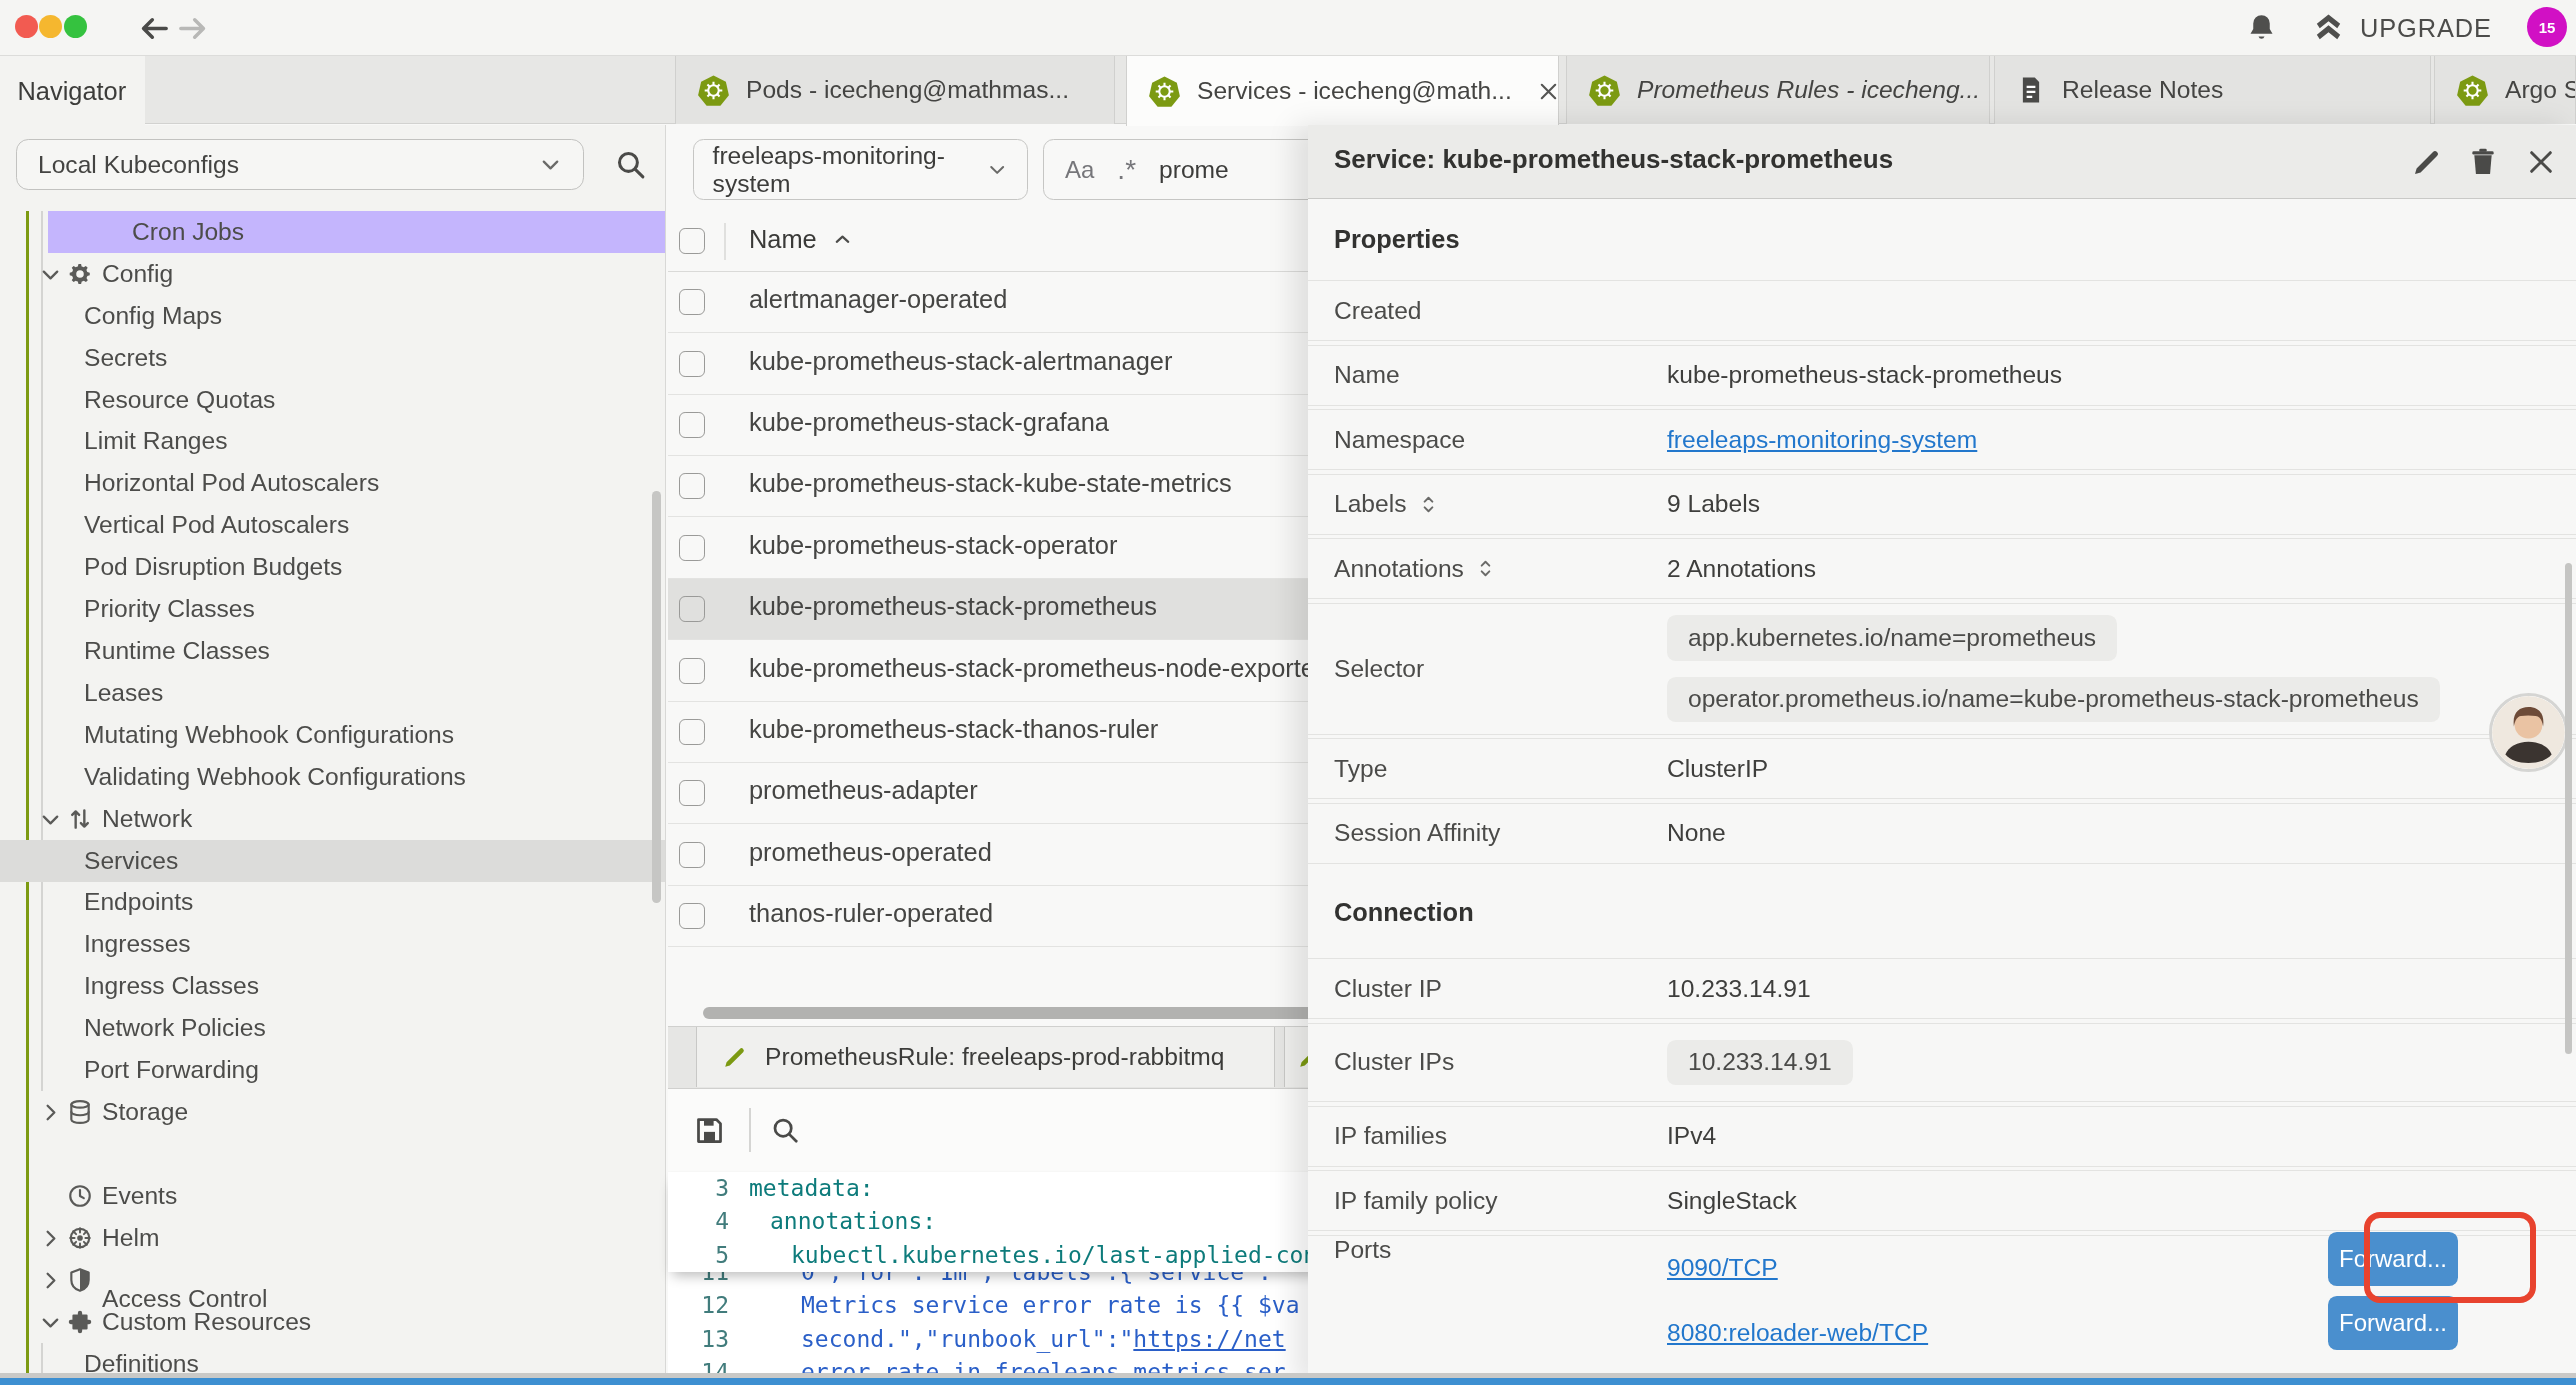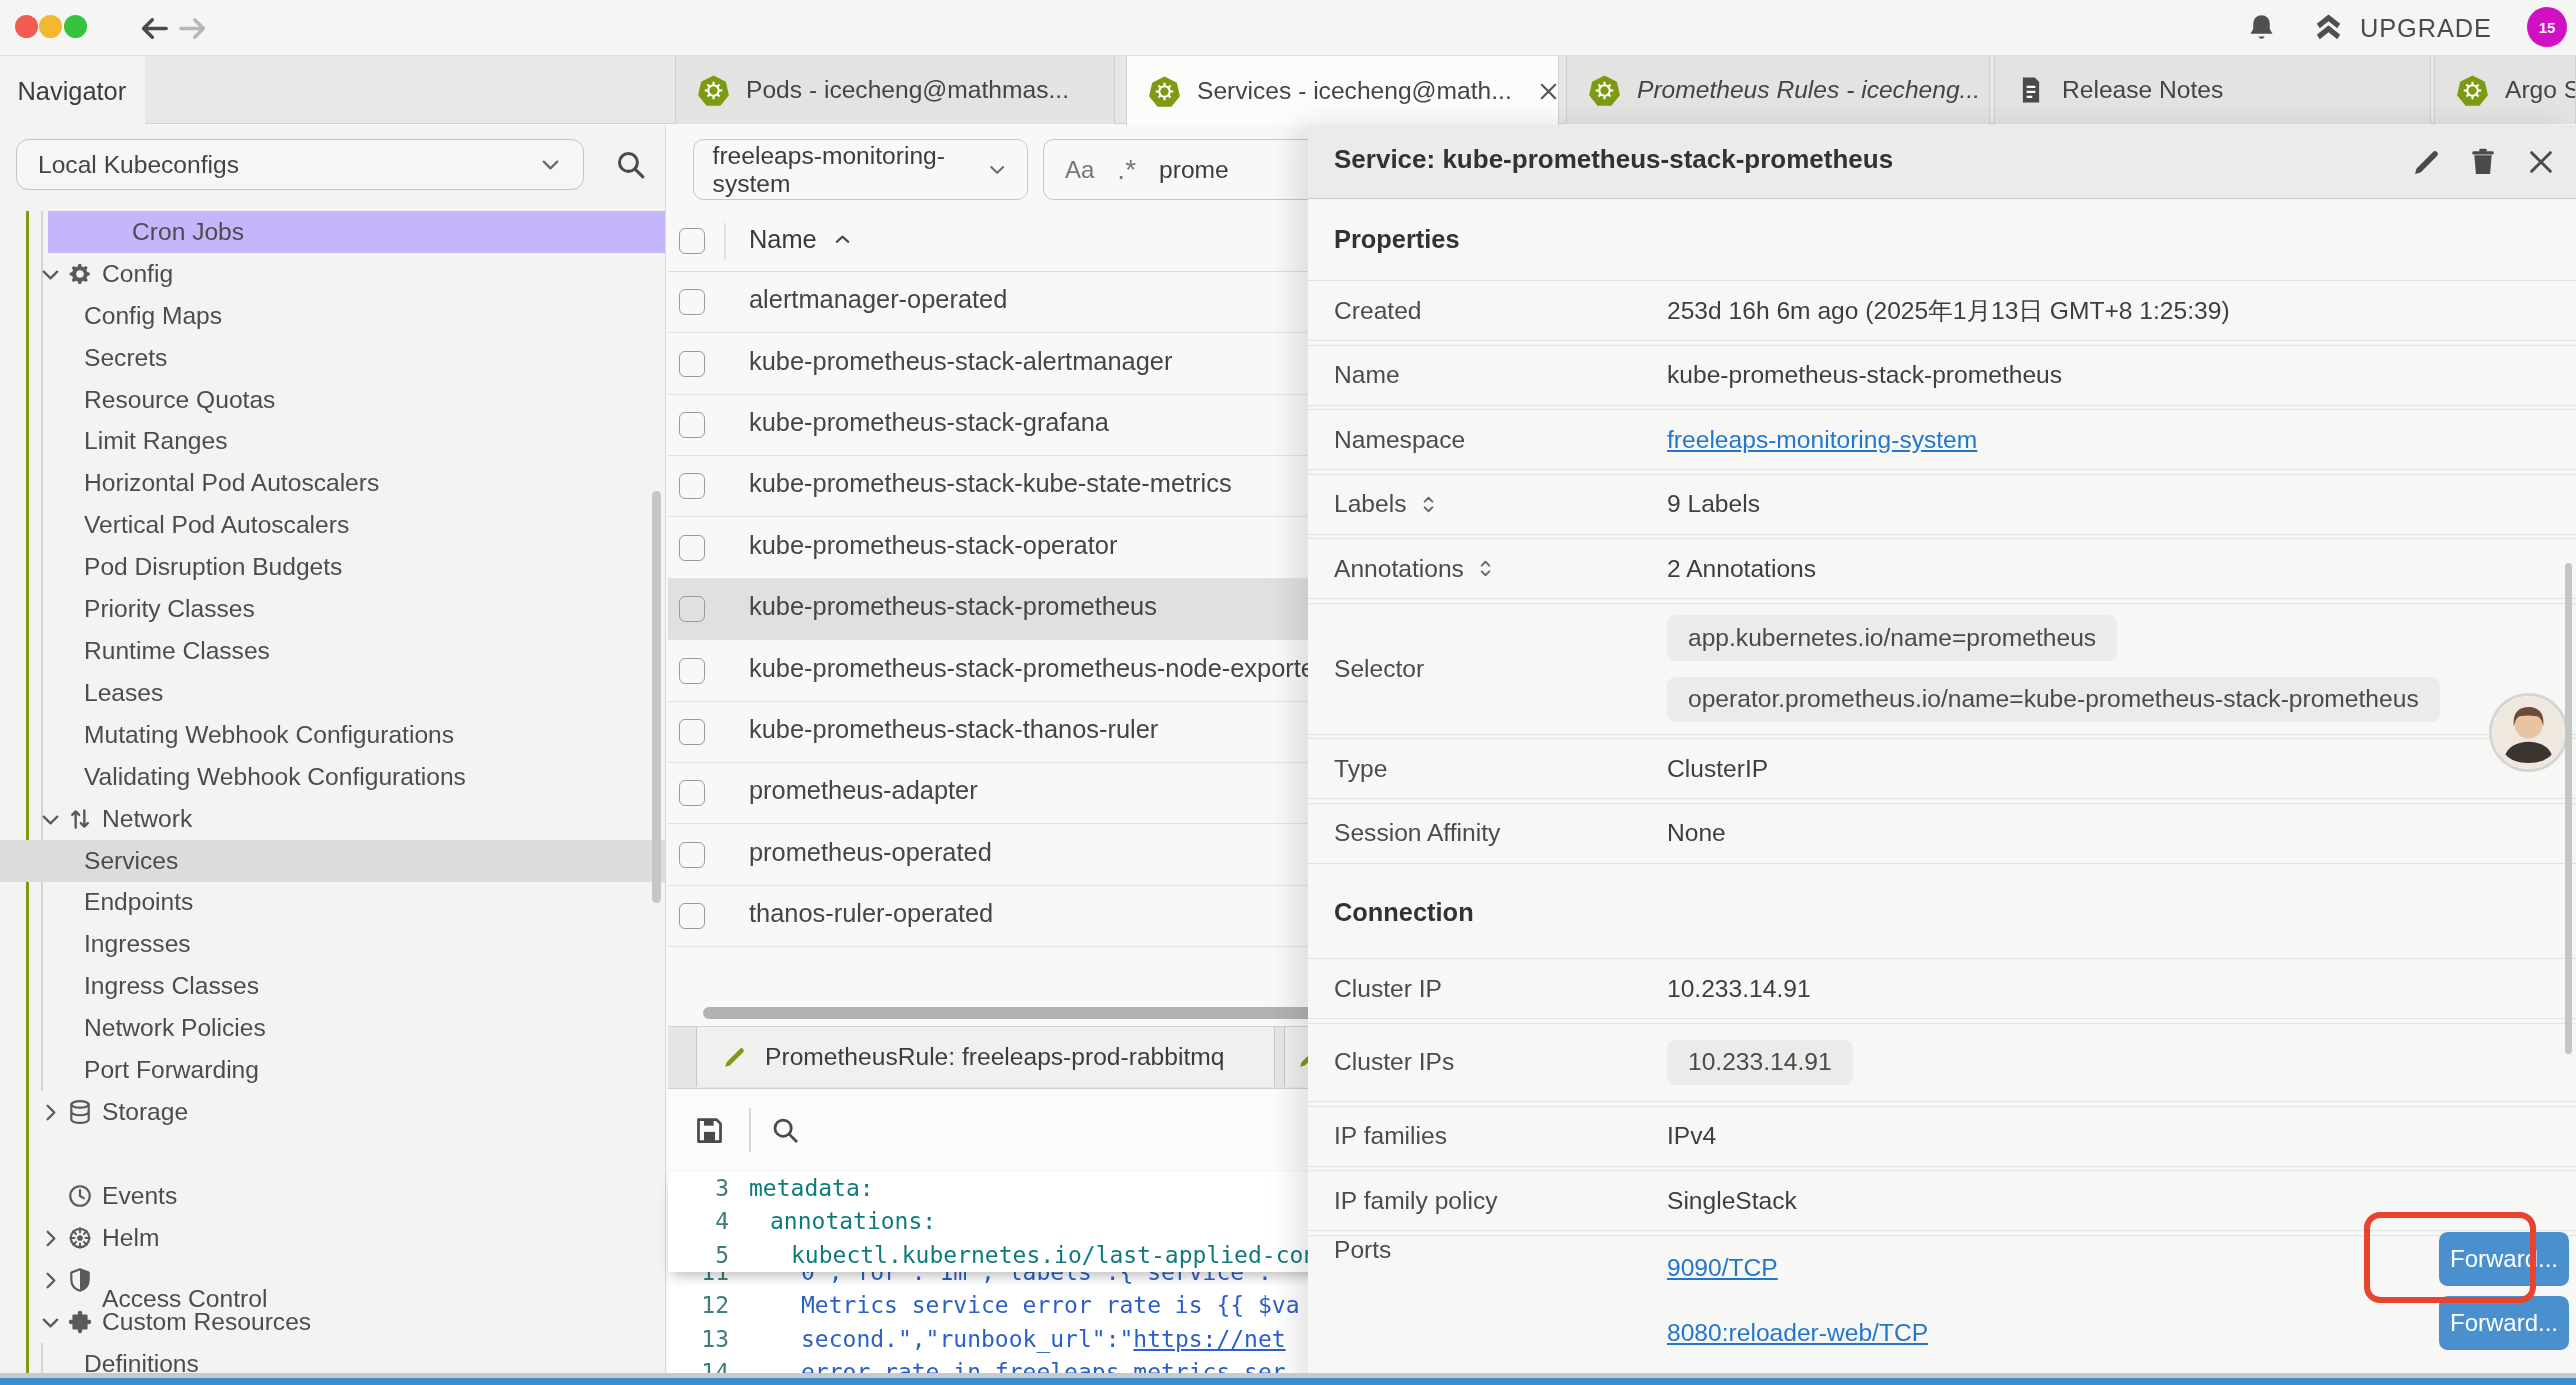--- a/index.html
+++ b/index.html
@@ -93,21 +93,21 @@
   .drow .dlabel { width:359px; flex:0 0 359px; padding-left:26px; font-size:24.6px; color:#4b4b49; display:flex; align-items:center; gap:10.5px; }
   .drow .dlabel .exp { width:23px; height:23px; color:#6a6a68; }
   .drow .dvalue { font-size:24.6px; color:#3e3e3c; }
   .dlink { font-size:24.6px; color:#2277cc; text-decoration:underline; }
   .chip { display:inline-block; background:#ebebe9; border-radius:8.8px; padding:8.8px 21px; font-size:24.6px; color:#4a4a48; }
   .chipcol { display:flex; flex-direction:column; gap:16px; align-items:flex-start; padding:16px 0; }
   .drow.selector { height:132px; }
   .drow.ports { height:170px; align-items:flex-start; border-bottom:none; margin-bottom:0; }
   .portlines { display:flex; flex-direction:column; }
   .portline { height:65px; display:flex; align-items:center; }
-  .fwdbtn { position:absolute; left:1131px; width:130px; height:54px; background:#4a8fce; border:none; border-radius:8.8px; color:#ffffff; font-size:24px; font-family:"Liberation Sans",sans-serif; }
+  .fwdbtn { position:absolute; left:1020px; width:130px; height:54px; background:#4a8fce; border:none; border-radius:8.8px; color:#ffffff; font-size:24px; font-family:"Liberation Sans",sans-serif; }
   .redbox { position:absolute; left:1056px; top:1087px; width:172px; height:91px; border:6.1px solid #e8432e; border-radius:16px; z-index:5; }
   .avatar { position:absolute; left:1181px; top:568px; width:79px; height:79px; border-radius:50%; border:3.5px solid #d5d5d3; background:#fff; overflow:hidden; }
   .pscroll { position:absolute; left:1257px; top:438px; width:7px; height:491px; border-radius:3.5px; background:#c5c5c3; }
 
   .bottombar-gray { position:absolute; left:0; top:1373px; width:2576px; height:5.3px; background:#c9c9c7; z-index:99; }
   .bottombar-blue { position:absolute; left:0; top:1378px; width:2576px; height:7px; background:#3d8fd1; z-index:99; }
   svg { display:block; width:100%; height:100%; }
 </style>
 </head>
 <body>
@@ -547,21 +547,20 @@
             <path d="M5 5l14 14M19 5L5 19" stroke="currentColor" stroke-width="2.2" stroke-linecap="round"></path>
           </svg>
         </span>
     </div>
     <div class="pbody" id="pbody">
         <div class="dheading">Properties</div>
         <div class="drow">
           <div class="dlabel">
             <span>Created</span>
           </div>
-          <span class="dvalue">253d 16h 6m ago (2025年1月13日 GMT+8 1:25:39)</span>
         </div>
         <div class="drow">
           <div class="dlabel">
             <span>Name</span>
           </div>
           <span class="dvalue">kube-prometheus-stack-prometheus</span>
         </div>
         <div class="drow">
           <div class="dlabel">
             <span>Namespace</span>

